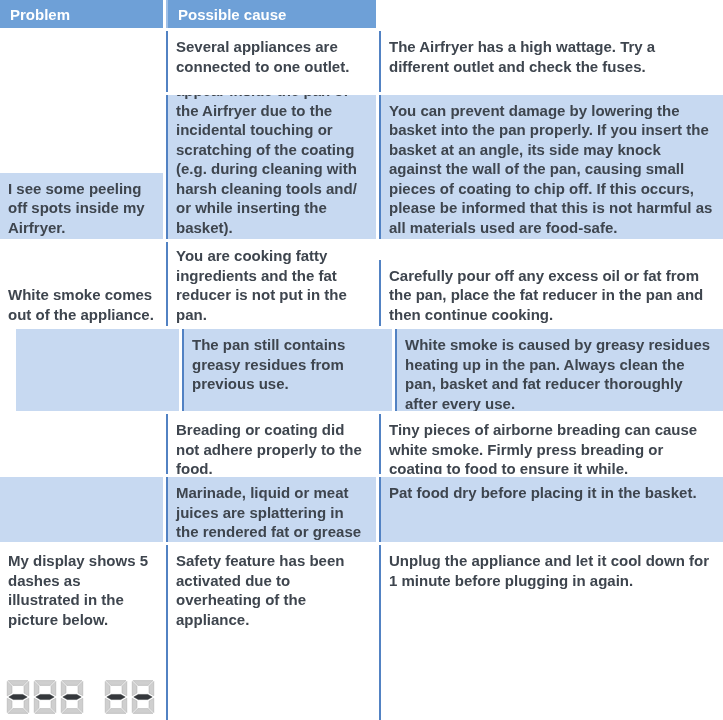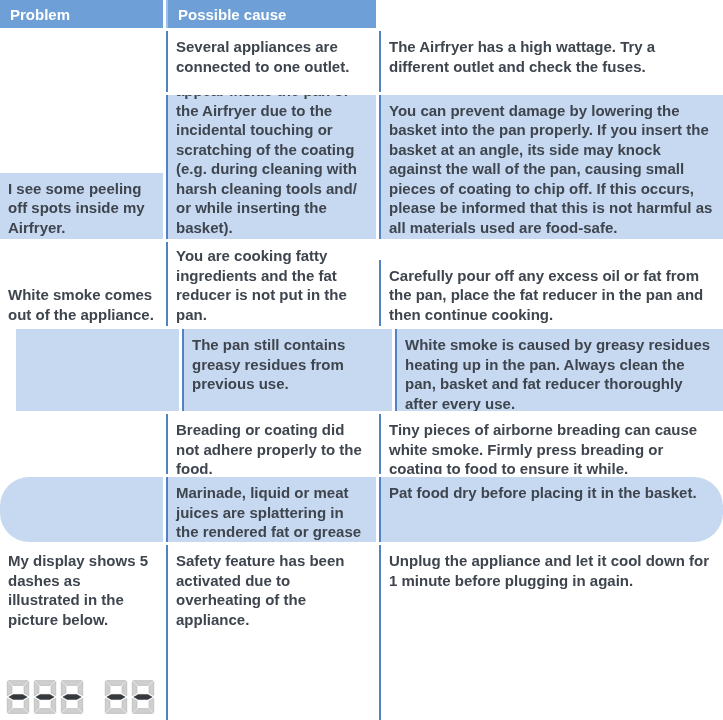--- a/index.html
+++ b/index.html
@@ -30,21 +30,21 @@
   .body-row .cell{
     background:#ffffff;font-size:15px;line-height:19.5px;
     padding:6px 8px 2px 8px;
   }
   .body-row:nth-child(odd) .cell{background:var(--row-alt-bg);}
   .r1{height:61px;}
   .r2{height:144px;align-items:flex-end;}
   .r3{height:84px;align-items:flex-end;}
   .r4{height:82px;margin-left:16px;}
   .r5{height:60px;}
-  .r6{height:65px;border-radius:29px;}
+  .r6{height:65px;}
   .r7{flex:1 1 auto;}
   .r7 .c1{position:relative;}
   .display-box{
     position:absolute;left:0;bottom:1px;width:157px;height:44px;
     background:#ffffff;display:flex;align-items:center;
     padding:0 6px;column-gap:3px;box-sizing:border-box;
   }
   .digit{width:24px;height:36px;flex:0 0 auto;}
   .digit-gap{width:14px;flex:0 0 auto;}
   .seg{fill:#cfcfcf;stroke:#a8a8a8;stroke-width:0.6;}

